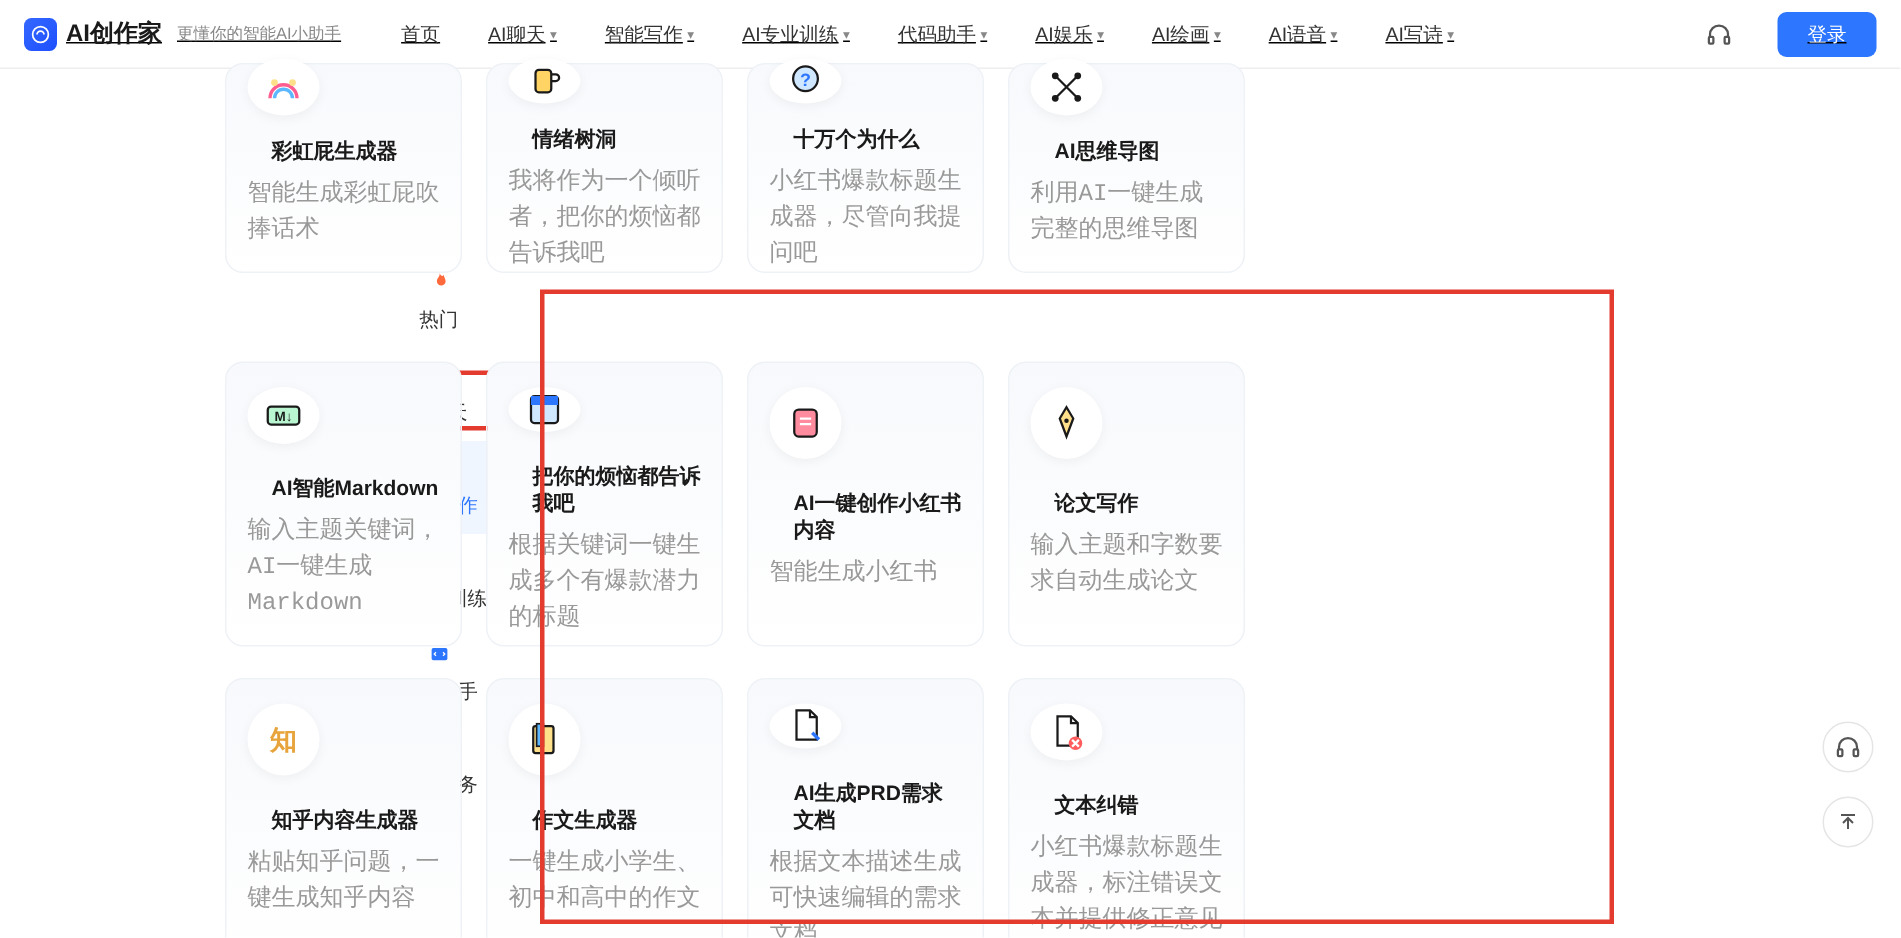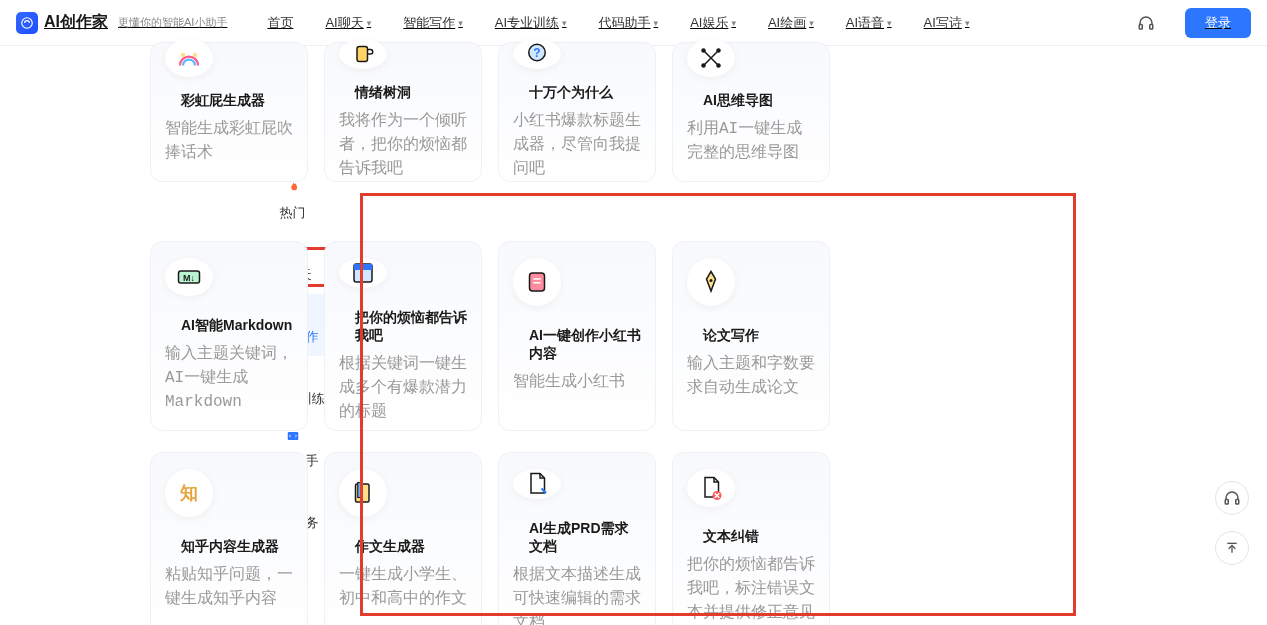--- a/index.html
+++ b/index.html
@@ -295,21 +295,21 @@
         <div class="card">
           <div class="card-icon-wrap">
             <svg class="card-icon" viewBox="0 0 40 40">
               <path d="M12 6h12l6 6v20H12z" fill="#fff" stroke="#1a1a1a" stroke-width="2"></path>
               <path d="M24 6v6h6" stroke="#1a1a1a" stroke-width="2" fill="none"></path>
               <circle cx="28" cy="30" r="6" fill="#ff5d5d"></circle>
               <path d="M25 27l6 6M31 27l-6 6" stroke="#fff" stroke-width="2"></path>
             </svg>
           </div>
           <div class="card-title">文本纠错</div>
-          <div class="card-desc">把你的烦恼都告诉我吧，标注错误文本并提供修正意见</div>
+          <div class="card-desc">小红书爆款标题生成器，标注错误文本并提供修正意见</div>
         </div>
       </div>
     </div>
 </div>
 <div class="big-highlight"></div>
 
 <div class="float-btns">
   <div class="float-btn">
     <svg width="18" height="18" viewBox="0 0 24 24" fill="none" stroke="currentColor" stroke-width="2">
         <path d="M4 14v-2a8 8 0 0116 0v2"></path>

